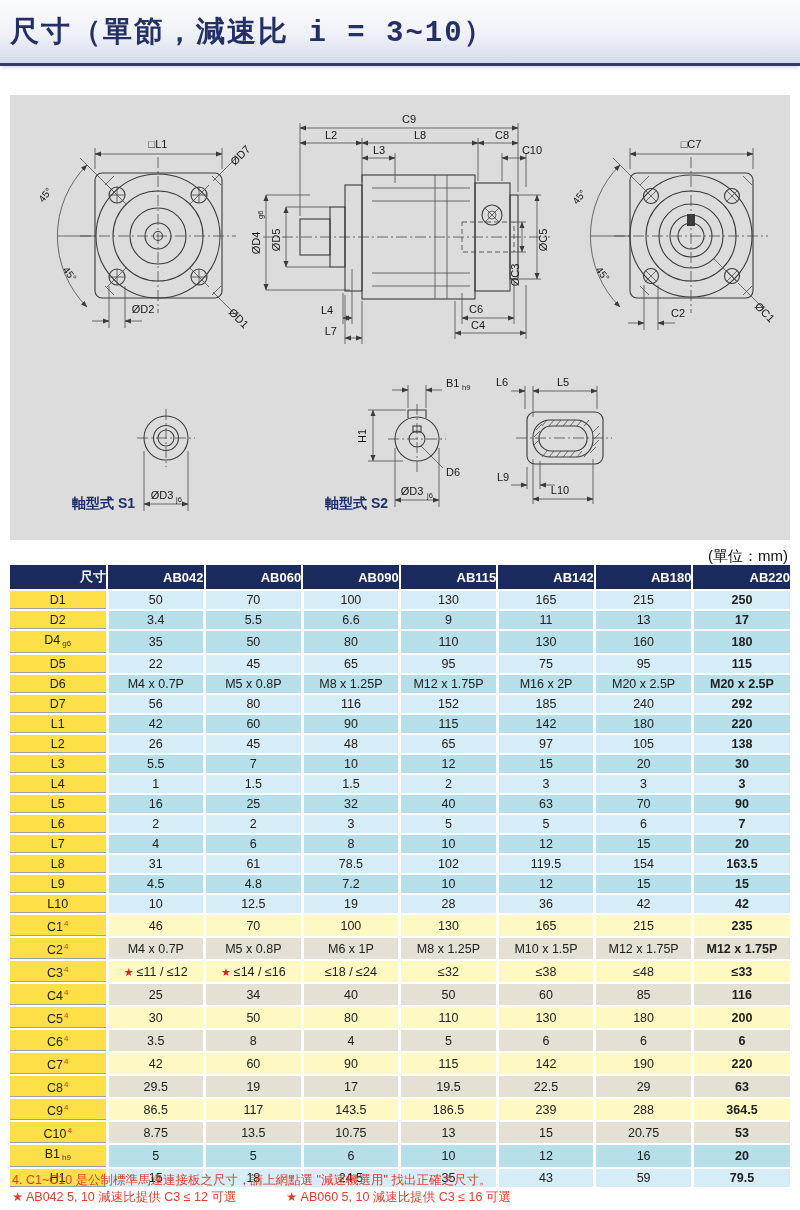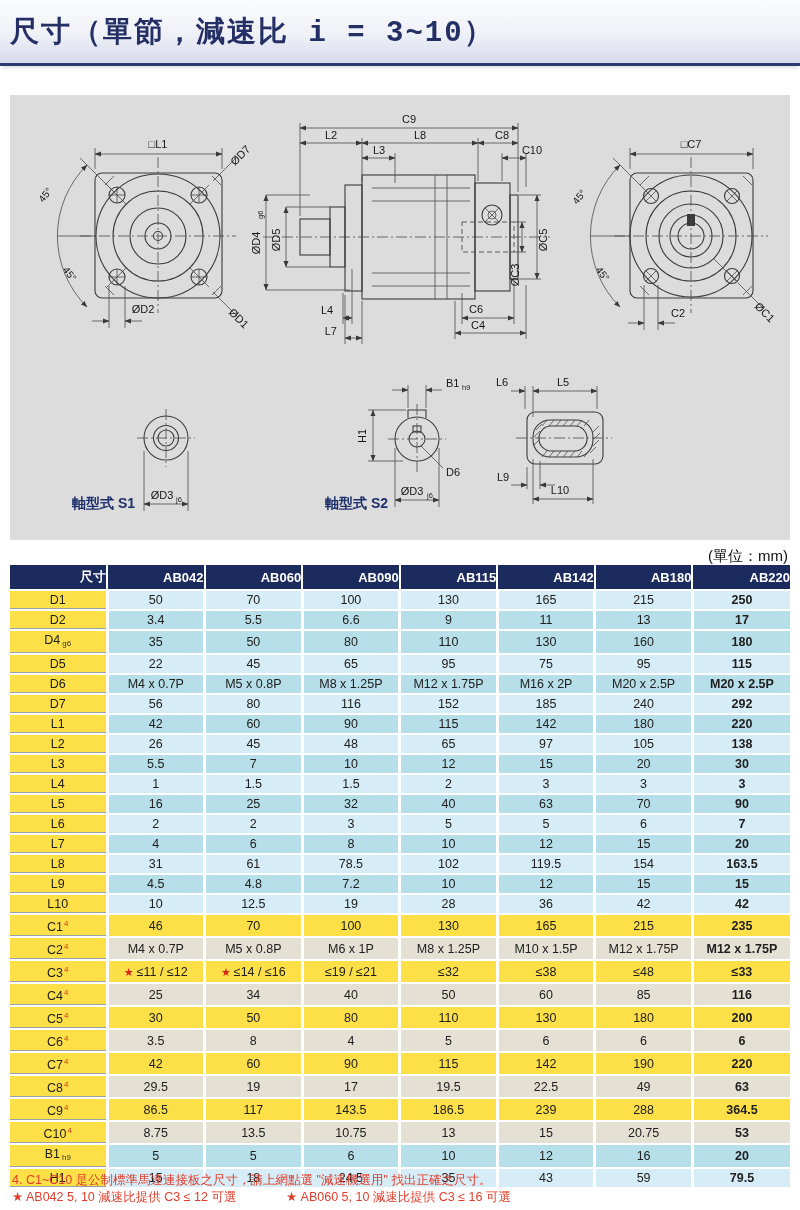--- a/index.html
+++ b/index.html
@@ -50,21 +50,21 @@
     border-right:3px solid #ffffff;border-bottom:2px solid #ffffff;
     white-space:nowrap;overflow:hidden;
   }
   table.dims td:last-child{border-right:none;font-weight:bold;}
   td.label-cell{
     background:#fde047;color:#14141f;
     box-shadow:inset 0 -1px 0 #9aa0a6;
   }
   .blue-light{background:#d6ecf6;}
   .blue-dark{background:#b7dfe9;}
-  .tan-dark{background:#fde047;}
+  .tan-dark{background:#fef9c3;}
   .tan-light{background:#e4e1d4;}
   .fit-sub{font-size:8px;color:#333;vertical-align:-2px;margin-left:2px;}
   .sup-note{font-size:8px;color:#d2372a;vertical-align:5px;margin-left:1px;}
   .star{color:#d8251c;margin-right:3px;font-size:11px;}
   
   .notes{position:absolute;left:12px;top:1172px;color:#e03d2c;font-size:12.5px;line-height:17px;}
   .notes .row2 span{margin-right:46px;text-align:center;}
 </style>
 </head>
 <body>
@@ -497,21 +497,21 @@
         <td class="data-cell tan-light">M6 x 1P</td>
         <td class="data-cell tan-light">M8 x 1.25P</td>
         <td class="data-cell tan-light">M10 x 1.5P</td>
         <td class="data-cell tan-light">M12 x 1.75P</td>
         <td class="data-cell tan-light">M12 x 1.75P</td>
       </tr>
       <tr>
         <td class="label-cell">C3<span class="sup-note">4</span></td>
         <td class="data-cell tan-dark"><span class="star">★</span>≤11 / ≤12</td>
         <td class="data-cell tan-dark"><span class="star">★</span>≤14 / ≤16</td>
-        <td class="data-cell tan-dark">≤19 / ≤21</td>
+        <td class="data-cell tan-dark">≤18 / ≤24</td>
         <td class="data-cell tan-dark">≤32</td>
         <td class="data-cell tan-dark">≤38</td>
         <td class="data-cell tan-dark">≤48</td>
         <td class="data-cell tan-dark">≤33</td>
       </tr>
       <tr>
         <td class="label-cell">C4<span class="sup-note">4</span></td>
         <td class="data-cell tan-light">25</td>
         <td class="data-cell tan-light">34</td>
         <td class="data-cell tan-light">40</td>
@@ -550,21 +550,21 @@
         <td class="data-cell tan-dark">190</td>
         <td class="data-cell tan-dark">220</td>
       </tr>
       <tr>
         <td class="label-cell">C8<span class="sup-note">4</span></td>
         <td class="data-cell tan-light">29.5</td>
         <td class="data-cell tan-light">19</td>
         <td class="data-cell tan-light">17</td>
         <td class="data-cell tan-light">19.5</td>
         <td class="data-cell tan-light">22.5</td>
-        <td class="data-cell tan-light">49</td>
+        <td class="data-cell tan-light">29</td>
         <td class="data-cell tan-light">63</td>
       </tr>
       <tr>
         <td class="label-cell">C9<span class="sup-note">4</span></td>
         <td class="data-cell tan-dark">86.5</td>
         <td class="data-cell tan-dark">117</td>
         <td class="data-cell tan-dark">143.5</td>
         <td class="data-cell tan-dark">186.5</td>
         <td class="data-cell tan-dark">239</td>
         <td class="data-cell tan-dark">288</td>

